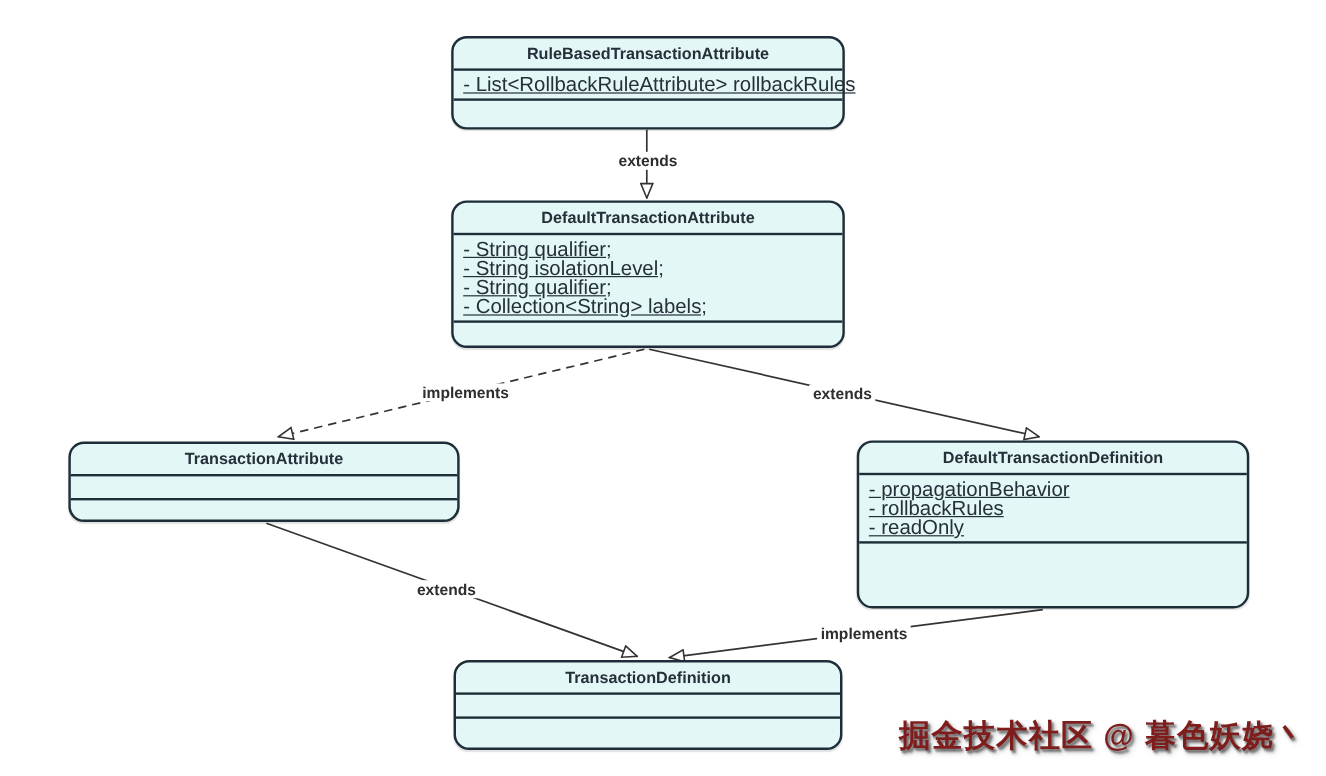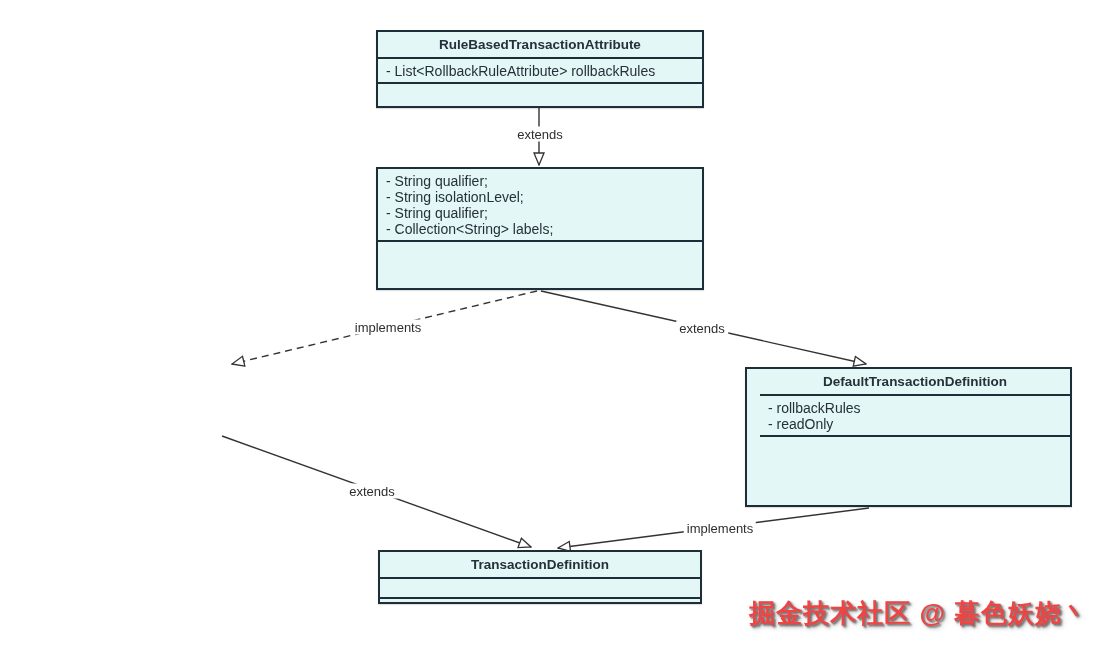--- a/index.html
+++ b/index.html
@@ -19,63 +19,65 @@
     overflow:hidden;
   }
   .arrow-layer{
     position:absolute;left:0;top:0;width:1105px;height:647px;
   }
   .uml-box{
     position:absolute;
     display:flex;flex-direction:column;
     background:var(--box-fill);
     border:2px solid var(--box-border);
-    border-radius:0;
+    border-radius:13px;
     color:var(--text-color);
     box-shadow:0 1px 1px rgba(0,0,0,0.12);
   }
   .uml-title{
     height:27px;
     line-height:25px;
     text-align:center;
     font-weight:bold;
     font-size:13.5px;
     border-bottom:2px solid var(--box-border);
     white-space:nowrap;
     overflow:hidden;
   }
   .uml-fields{
     padding:4px 8px 3px 8px;
-    font-size:14px;
+    font-size:17px;
     line-height:16px;
     border-bottom:2px solid var(--box-border);
+    text-decoration:underline;
   }
   .uml-field{white-space:nowrap;}
   .uml-empty-a{
     height:20px;
     border-bottom:2px solid var(--box-border);
   }
   .uml-empty-b{flex:1;}
   .edge-label{
     position:absolute;
     transform:translate(-50%,-50%);
     background:var(--canvas-bg);
     padding:0 3px;
     font-size:13px;
     color:#2e2e2e;
     white-space:nowrap;
+    font-weight:bold;
   }
   .watermark{
     position:absolute;
     top:596px;
     right:16px;
     font-size:26px;
     font-weight:bold;
     letter-spacing:1px;
-    color:#ef4444;
+    color:#7f1d1d;
     text-shadow:2px 2px 2px rgba(110,110,110,0.9), 1px 1px 1px rgba(140,140,140,0.7), 3px 3px 4px rgba(150,150,150,0.5);
     white-space:nowrap;
   }
 </style>
 </head>
 <body>
 
 <div class="canvas">
 
   <svg class="arrow-layer" viewBox="0 0 1105 647" xmlns="http://www.w3.org/2000/svg">
@@ -99,40 +101,47 @@
 
   <div class="uml-box" style="left:376px;top:30px;width:328px;height:78px;">
     <div class="uml-title">RuleBasedTransactionAttribute</div>
     <div class="uml-fields">
       <div class="uml-field">- List&lt;RollbackRuleAttribute&gt; rollbackRules</div>
     </div>
     <div class="uml-empty-b"></div>
   </div>
 
   <div class="uml-box" style="left:376px;top:167px;width:328px;height:123px;">
+    <div class="uml-title">DefaultTransactionAttribute</div>
     <div class="uml-fields">
       <div class="uml-field">- String qualifier;</div>
       <div class="uml-field">- String isolationLevel;</div>
       <div class="uml-field">- String qualifier;</div>
       <div class="uml-field">- Collection&lt;String&gt; labels;</div>
     </div>
     <div class="uml-empty-b"></div>
   </div>
 
+  <div class="uml-box" style="left:57px;top:368px;width:326px;height:67px;">
+    <div class="uml-title">TransactionAttribute</div>
+    <div class="uml-empty-a"></div>
+    <div class="uml-empty-b"></div>
+  </div>
 
-  <div class="uml-box" style="left:745px;top:367px;width:327px;height:140px;padding-left:13px;">
+  <div class="uml-box" style="left:714px;top:367px;width:327px;height:140px;">
     <div class="uml-title">DefaultTransactionDefinition</div>
     <div class="uml-fields">
+      <div class="uml-field">- propagationBehavior</div>
       <div class="uml-field">- rollbackRules</div>
       <div class="uml-field">- readOnly</div>
     </div>
     <div class="uml-empty-b"></div>
   </div>
 
-  <div class="uml-box" style="left:378px;top:550px;width:324px;height:54px;">
+  <div class="uml-box" style="left:378px;top:550px;width:324px;height:75px;">
     <div class="uml-title">TransactionDefinition</div>
     <div class="uml-empty-a"></div>
     <div class="uml-empty-b"></div>
   </div>
 
   <div class="watermark">掘金技术社区 @ 暮色妖娆丶</div>
 
 </div>
 
 </body></html>

